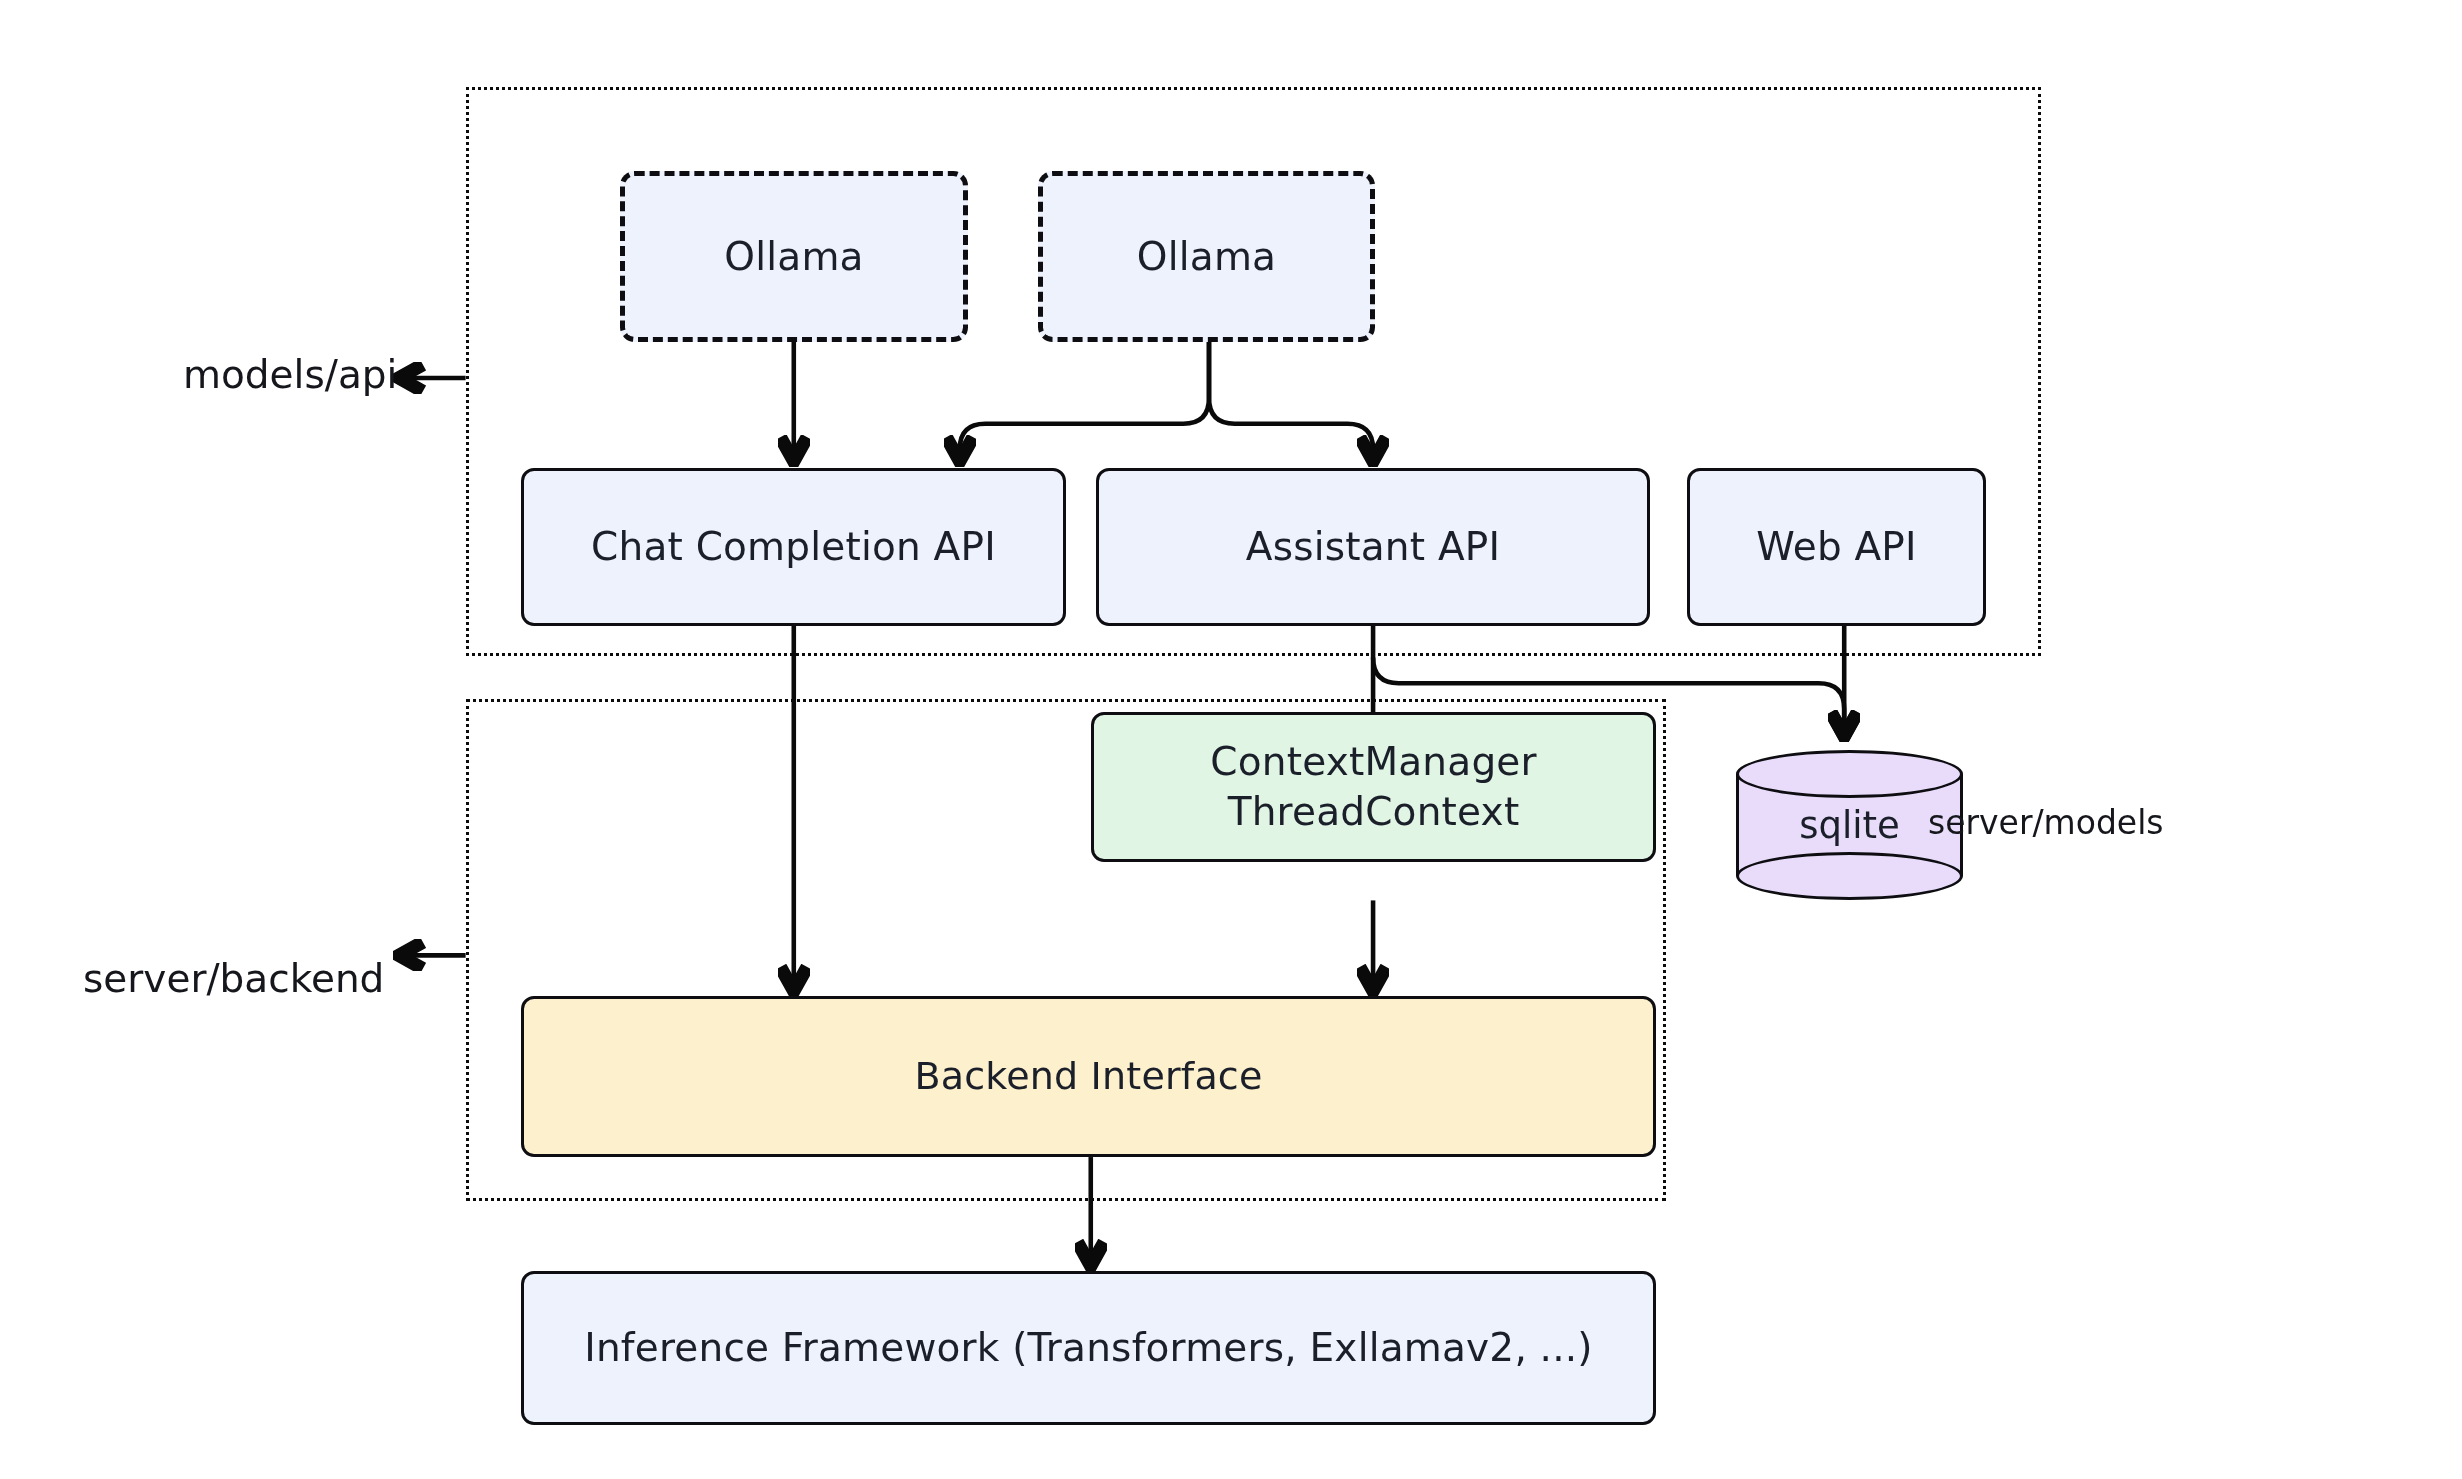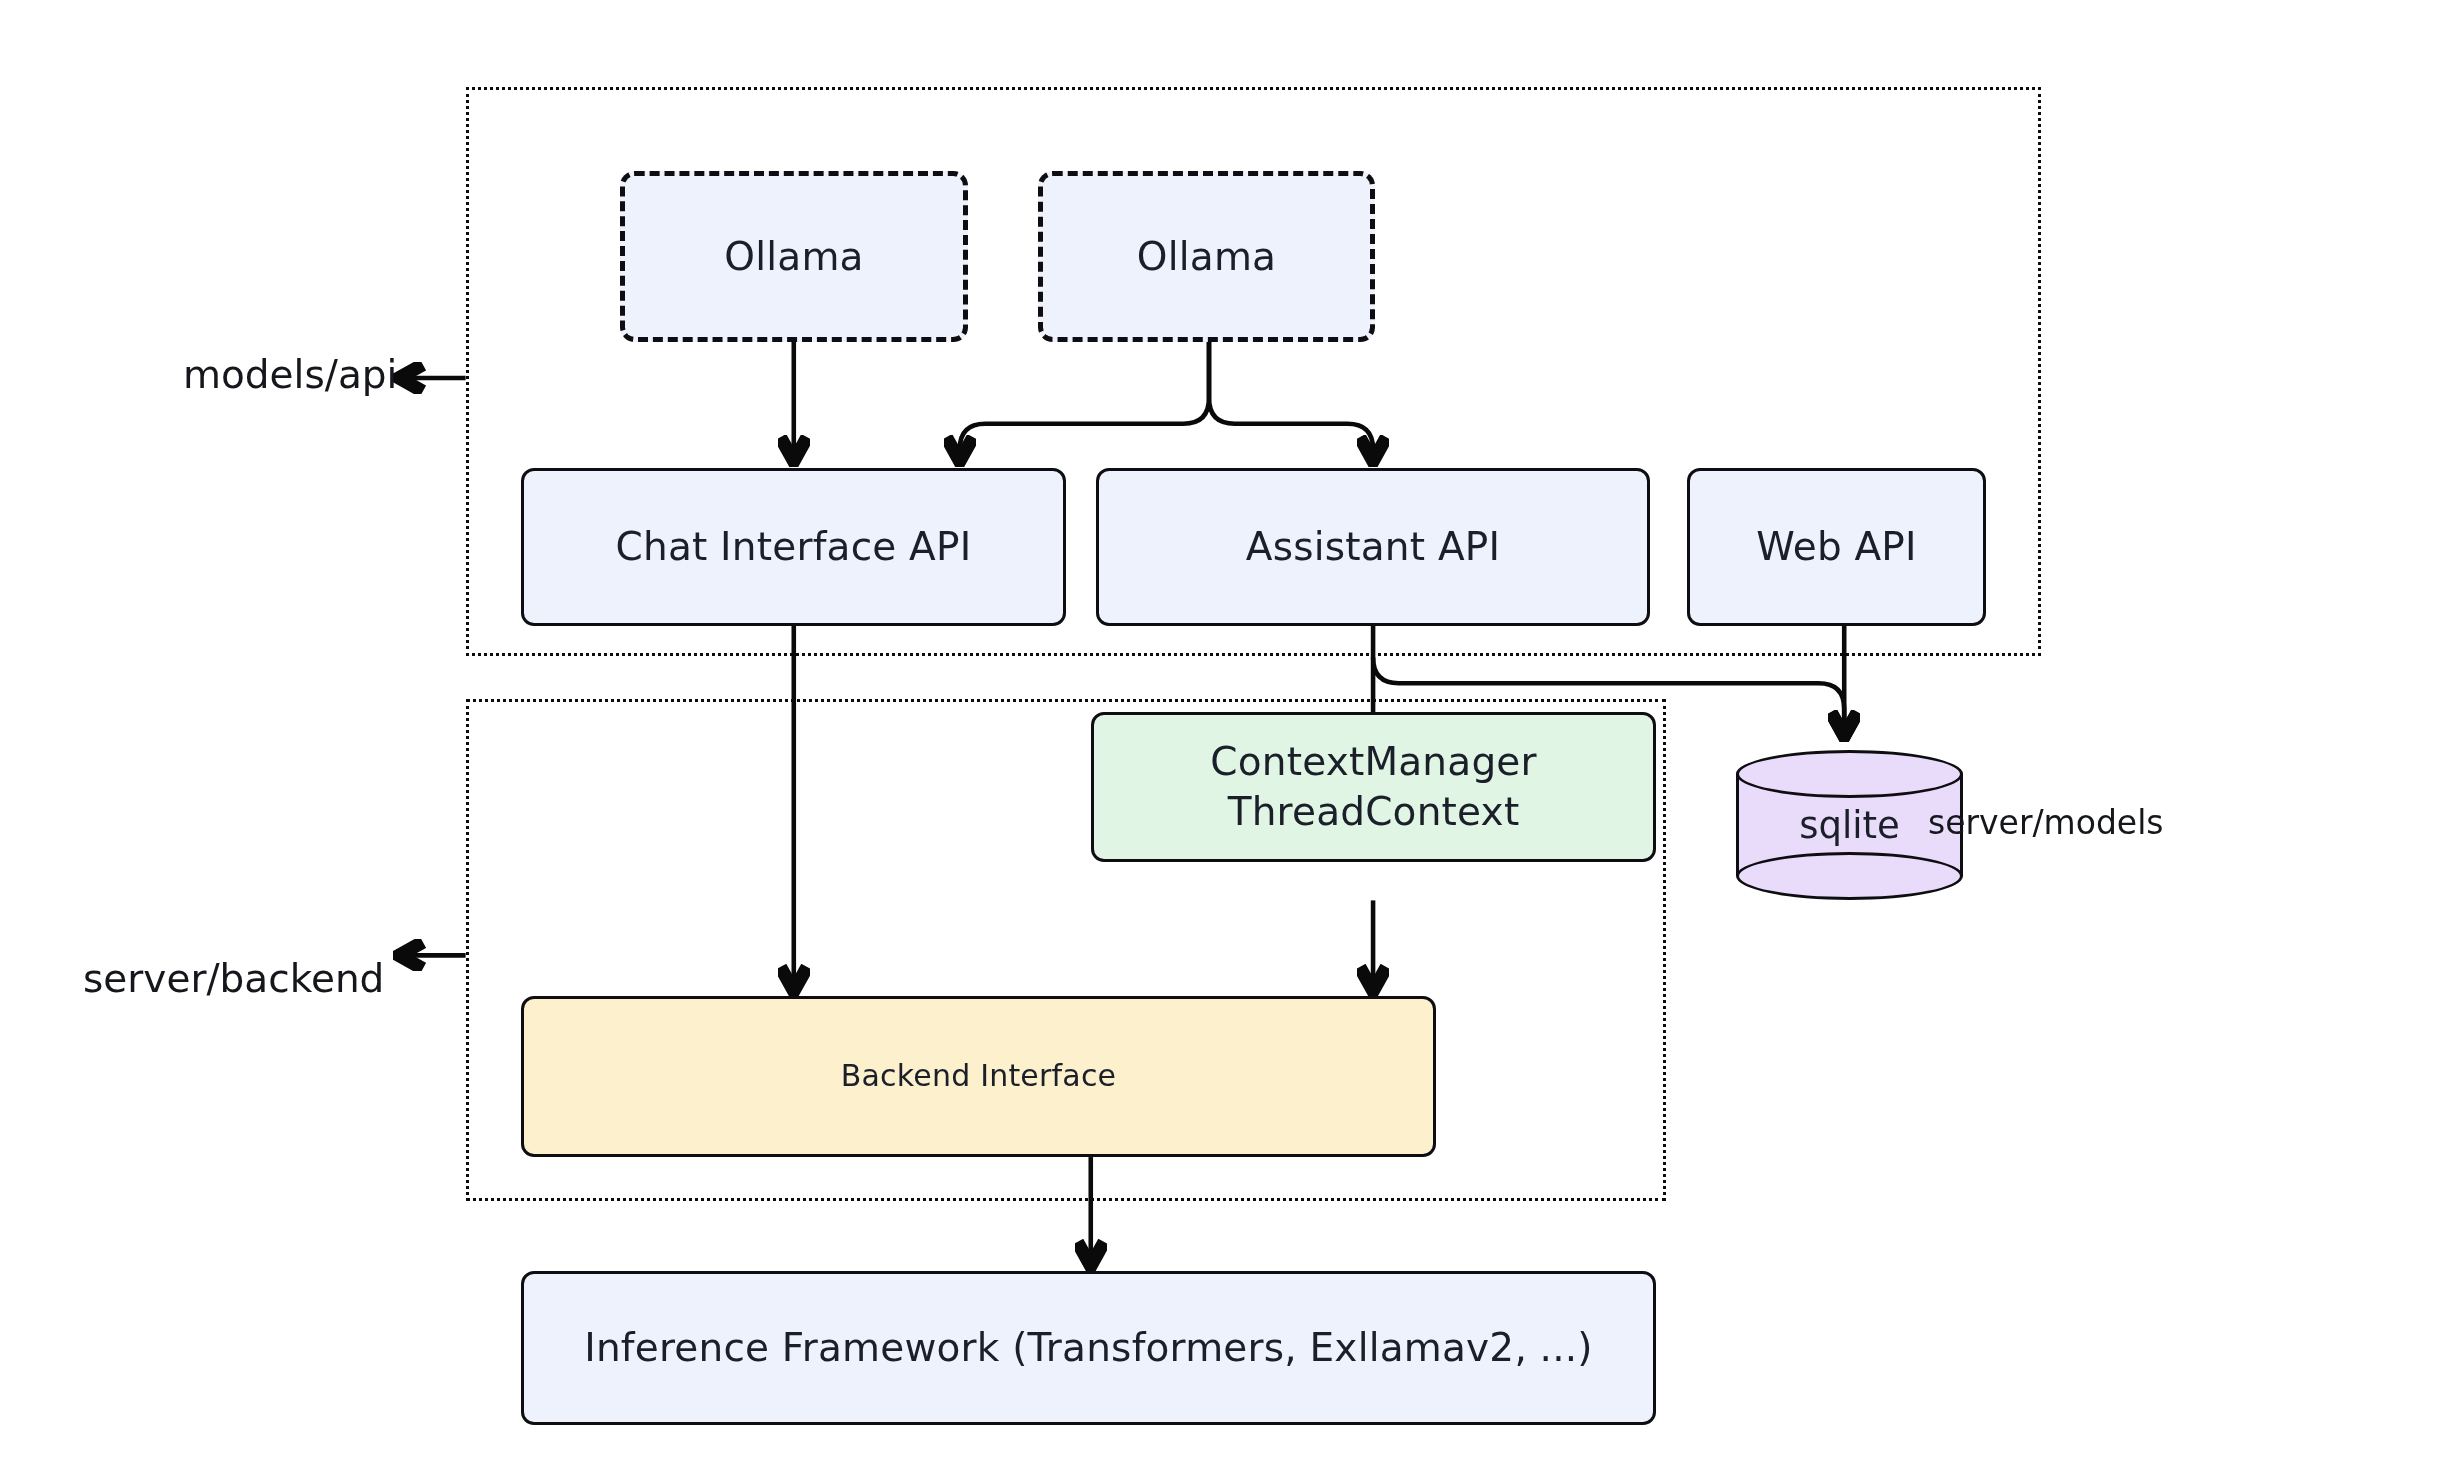--- a/index.html
+++ b/index.html
@@ -142,21 +142,21 @@
 
   <div class="node dashed" style="left:620px; top:171px; width:348px; height:171px; font-size:39px;">
     <span class="node-label">Ollama</span>
   </div>
 
   <div class="node dashed" style="left:1038px; top:171px; width:337px; height:171px; font-size:39px;">
     <span class="node-label">Ollama</span>
   </div>
 
   <div class="node solid" style="left:521px; top:468px; width:545px; height:158px; font-size:39px;">
-    <span class="node-label">Chat Interface API</span>
+    <span class="node-label">Chat Completion API</span>
   </div>
 
   <div class="node solid" style="left:1096px; top:468px; width:554px; height:158px; font-size:39px;">
     <span class="node-label">Assistant API</span>
   </div>
 
   <div class="node solid" style="left:1687px; top:468px; width:299px; height:158px; font-size:39px;">
     <span class="node-label">Web API</span>
   </div>
 
@@ -165,21 +165,21 @@
 ThreadContext</span>
   </div>
 
   <div class="cylinder" style="left:1736px; top:750px; width:227px; height:150px;">
     <div class="cyl-body"></div>
     <div class="cyl-bottom"></div>
     <div class="cyl-top"></div>
     <div class="cyl-text" style="font-size:37px;">sqlite</div>
   </div>
 
-  <div class="node solid yellow" style="left:521px; top:996px; width:915px; height:161px; font-size:30px;">
+  <div class="node solid yellow" style="left:521px; top:996px; width:1135px; height:161px; font-size:38px;">
     <span class="node-label">Backend Interface</span>
   </div>
 
   <div class="node solid" style="left:521px; top:1271px; width:1135px; height:154px; font-size:39px;">
     <span class="node-label">Inference Framework (Transformers, Exllamav2, ...)</span>
   </div>
 
   <div class="plain-label" style="left:183px; top:352px; font-size:39px;">models/api</div>
 
   <div class="plain-label" style="left:83px; top:930px; font-size:39px;margin-top:26px;">server/backend</div>

